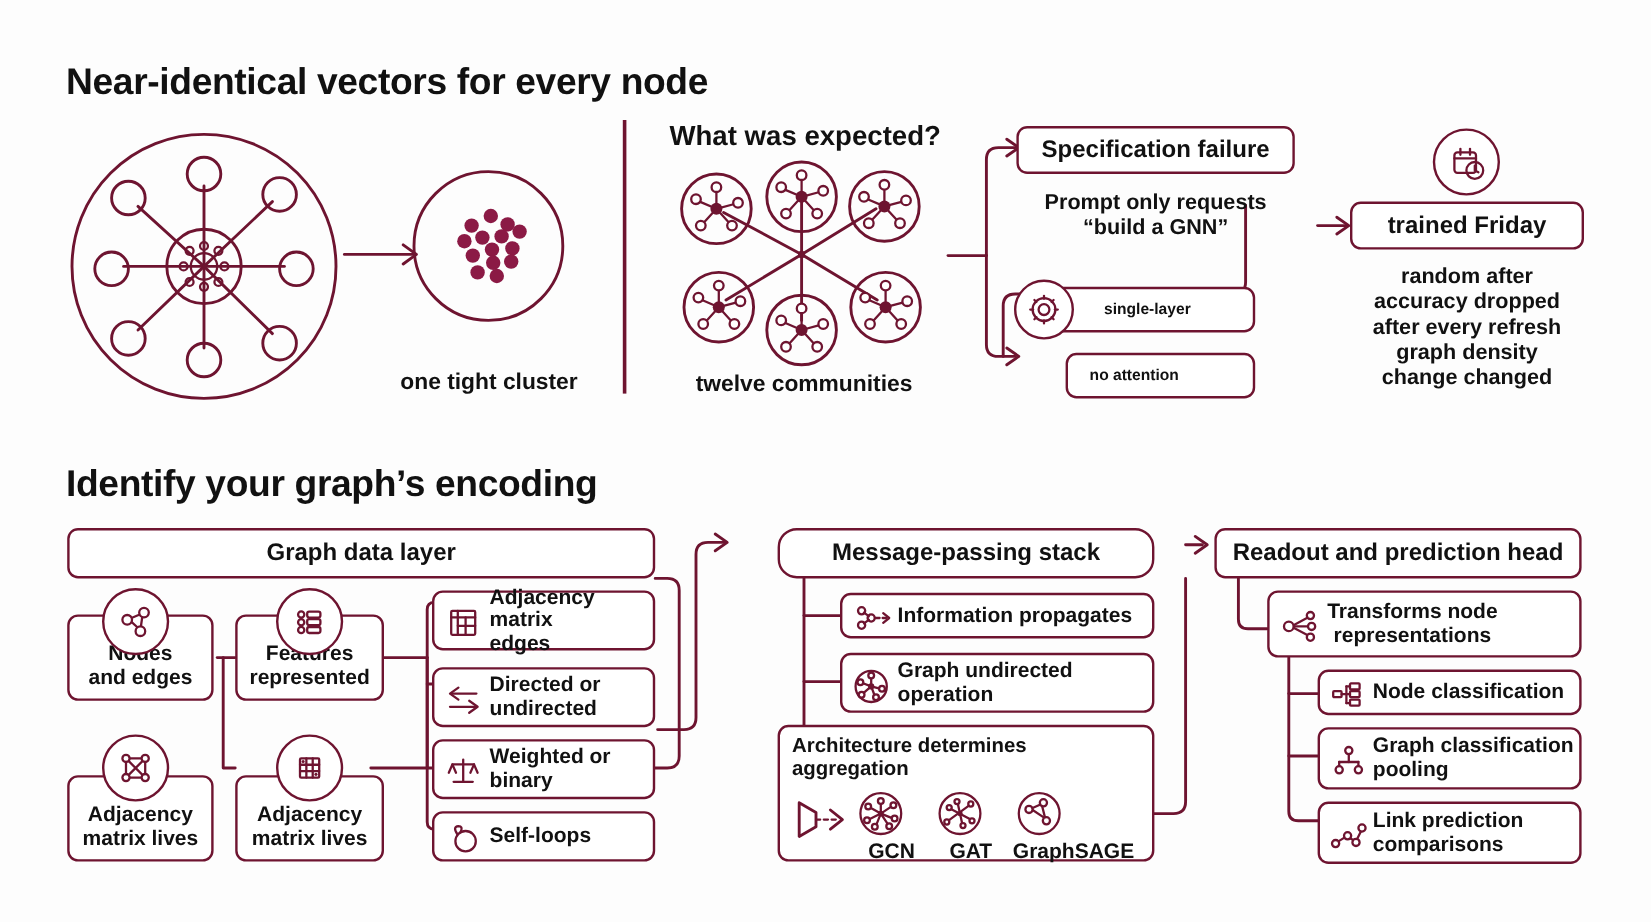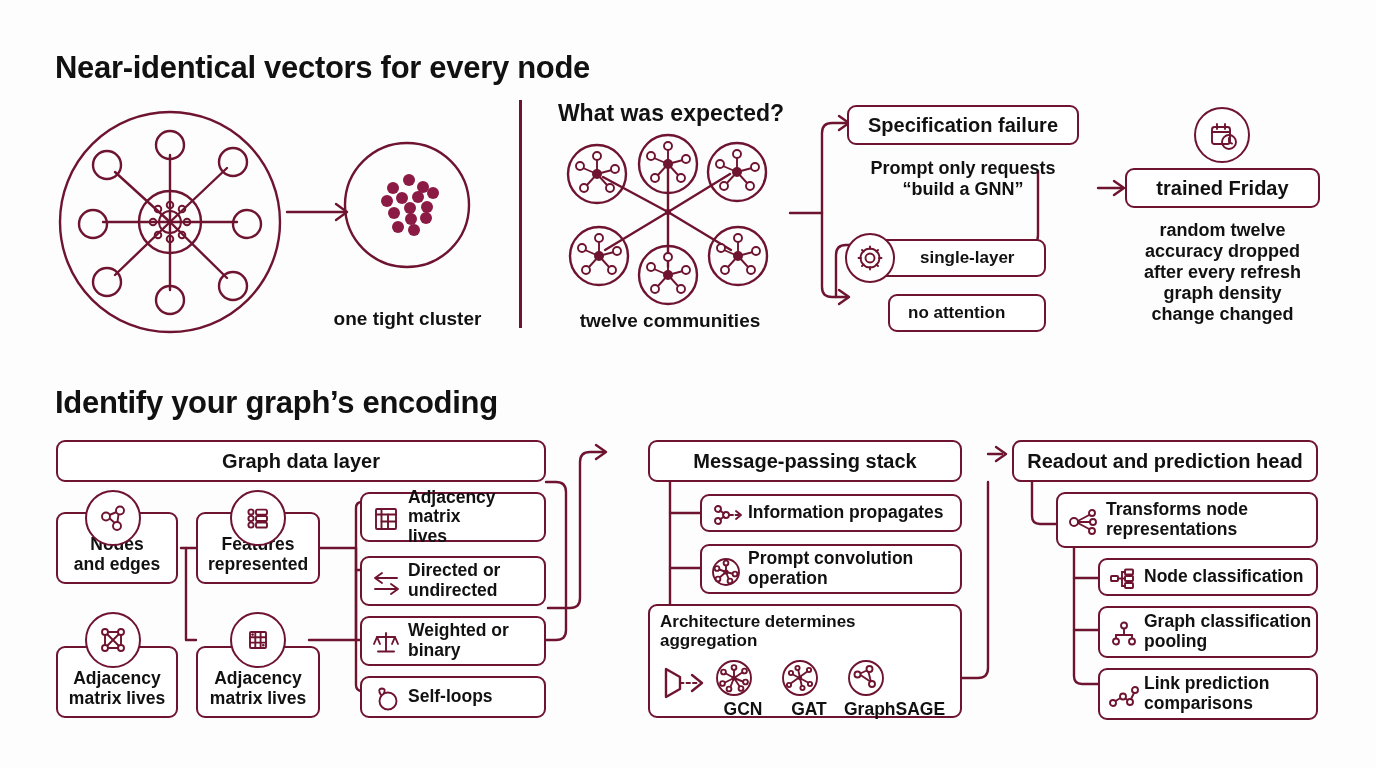--- a/index.html
+++ b/index.html
@@ -27,21 +27,21 @@
   .card {
     border: 2.5px solid #6E1430;
     border-radius: 9px;
     background: #fff;
     display: flex;
     align-items: center;
     position: absolute;
   }
   .card.center { justify-content: center; }
   .card-label {
-    font-size: 17px;
+    font-size: 13px;
     font-weight: bold;
     line-height: 1.12;
     color: #111;
   }
   .card-label.sm { font-size: 17.5px; }
   .card-label.hdr { font-size: 20px; }
 
   .icon-badge {
     border: 2.5px solid #6E1430;
     border-radius: 50%;
@@ -342,21 +342,21 @@
       <circle class="stroke-thin" cx="24" cy="24" r="7" fill="#fff"></circle>
       <polyline class="stroke-thin" points="24,20 24,24 27,25.6"></polyline>
     </svg>
   </div>
 
   <div class="card center" style="left:1125px; top:168px; width:195px; height:40px;">
     <span class="card-label hdr">trained Friday</span>
   </div>
 
   <div class="plain-text" style="left:1115px; top:220px; width:215px;">
-    <div>random twelve</div>
+    <div>random after</div>
     <div>accuracy dropped</div>
     <div>after every refresh</div>
     <div>graph density</div>
     <div>change changed</div>
   </div>
 
   <h1 class="section-title abs" style="left:55px; top:385px;">Identify your graph’s encoding</h1>
 
   <div class="card center" style="left:56px; top:440px; width:490px; height:42px;">
     <span class="card-label hdr">Graph data layer</span>
@@ -454,21 +454,21 @@
         <line x1="9" y1="19.6" x2="25" y2="19.6"></line>
       </g>
       <circle class="fill-m" cx="11.6" cy="11.6" r="1.3"></circle>
       <circle class="fill-m" cx="22.3" cy="22.3" r="1.3"></circle>
     </svg>
   </div>
 
   <div class="card" style="left:360px; top:492px; width:186px; height:50px; padding-left:46px;">
     <div class="card-label sm">
       <div>Adjacency matrix</div>
-      <div>lives</div>
+      <div>edges</div>
     </div>
     <span class="abs" style="left:10px; top:11px;">
       <svg width="28" height="28" viewBox="0 0 28 28">
         <g class="stroke-thin">
           <rect x="4" y="4" width="20" height="20" rx="1"></rect>
           <line x1="4" y1="9.5" x2="24" y2="9.5"></line>
           <line x1="9.5" y1="4" x2="9.5" y2="24"></line>
           <line x1="16" y1="9.5" x2="16" y2="24"></line>
           <line x1="9.5" y1="16.5" x2="24" y2="16.5"></line>
         </g>
@@ -521,21 +521,21 @@
     </span>
   </div>
 
   <div class="abs" style="left:548px; top:440px;">
     <svg width="64" height="210" viewBox="0 0 64 210">
       <path class="stroke" d="M0,168 L22,168 Q32,168 32,158 L32,22 Q32,12 42,12 L56,12"></path>
       <polyline class="stroke" points="48,5 58,12 48,19"></polyline>
     </svg>
   </div>
 
-  <div class="card center" style="left:648px; top:440px; width:314px; height:42px;">
+  <div class="card center" style="left:648px; top:440px; width:314px; height:42px;border-radius:16px;">
     <span class="card-label hdr">Message-passing stack</span>
   </div>
 
   <div class="abs" style="left:648px; top:480px;">
     <svg width="340" height="240" viewBox="0 0 340 240">
       <path class="stroke" d="M22,2 L22,190 Q22,198 30,198 L52,198"></path>
       <line class="stroke" x1="22" y1="33" x2="52" y2="33"></line>
       <line class="stroke" x1="22" y1="88" x2="52" y2="88"></line>
 
       <path class="stroke" d="M314,198 L330,198 Q340,198 340,188 L340,2"></path>
@@ -554,21 +554,21 @@
           <line x1="8" y1="16.5" x2="12" y2="13.5"></line>
           <line x1="18" y1="12" x2="28" y2="12" stroke-dasharray="3 2.5"></line>
         </g>
         <polyline class="stroke-thin" points="24,8 29,12 24,16"></polyline>
       </svg>
     </span>
   </div>
 
   <div class="card" style="left:700px; top:544px; width:262px; height:50px; padding-left:46px;">
     <div class="card-label sm">
-      <div>Prompt convolution</div>
+      <div>Graph undirected</div>
       <div>operation</div>
     </div>
     <span class="abs" style="left:8px; top:10px;">
       <svg width="32" height="32" viewBox="0 0 32 32">
         <circle class="stroke-thin" cx="16" cy="16" r="13"></circle>
         <g class="stroke-thin">
           <line x1="16" y1="16" x2="16" y2="8"></line>
             <line x1="16" y1="16" x2="8" y2="13"></line>
           <line x1="16" y1="16" x2="9" y2="22"></line>
             <line x1="16" y1="16" x2="19" y2="24"></line>
@@ -673,21 +673,21 @@
 
   <div class="abs" style="left:1012px; top:480px;">
     <svg width="300" height="240" viewBox="0 0 300 240">
       <path class="stroke" d="M20,2 L20,36 Q20,44 28,44 L44,44"></path>
       <path class="stroke" d="M62,68 L62,196 Q62,204 70,204 L86,204"></path>
       <line class="stroke" x1="62" y1="98" x2="86" y2="98"></line>
       <line class="stroke" x1="62" y1="150" x2="86" y2="150"></line>
     </svg>
   </div>
 
-  <div class="card" style="left:1056px; top:492px; width:262px; height:56px; padding-left:48px;">
+  <div class="card" style="left:1056px; top:492px; width:262px; height:56px; padding-left:48px;text-align:center;">
     <div class="card-label sm">
       <div>Transforms node</div>
       <div>representations</div>
     </div>
     <span class="abs" style="left:8px; top:12px;">
       <svg width="34" height="32" viewBox="0 0 34 32">
         <g class="stroke-thin">
           <line x1="10" y1="16" x2="25" y2="8"></line>
           <line x1="10" y1="16" x2="25" y2="16"></line>
           <line x1="10" y1="16" x2="25" y2="24"></line>

